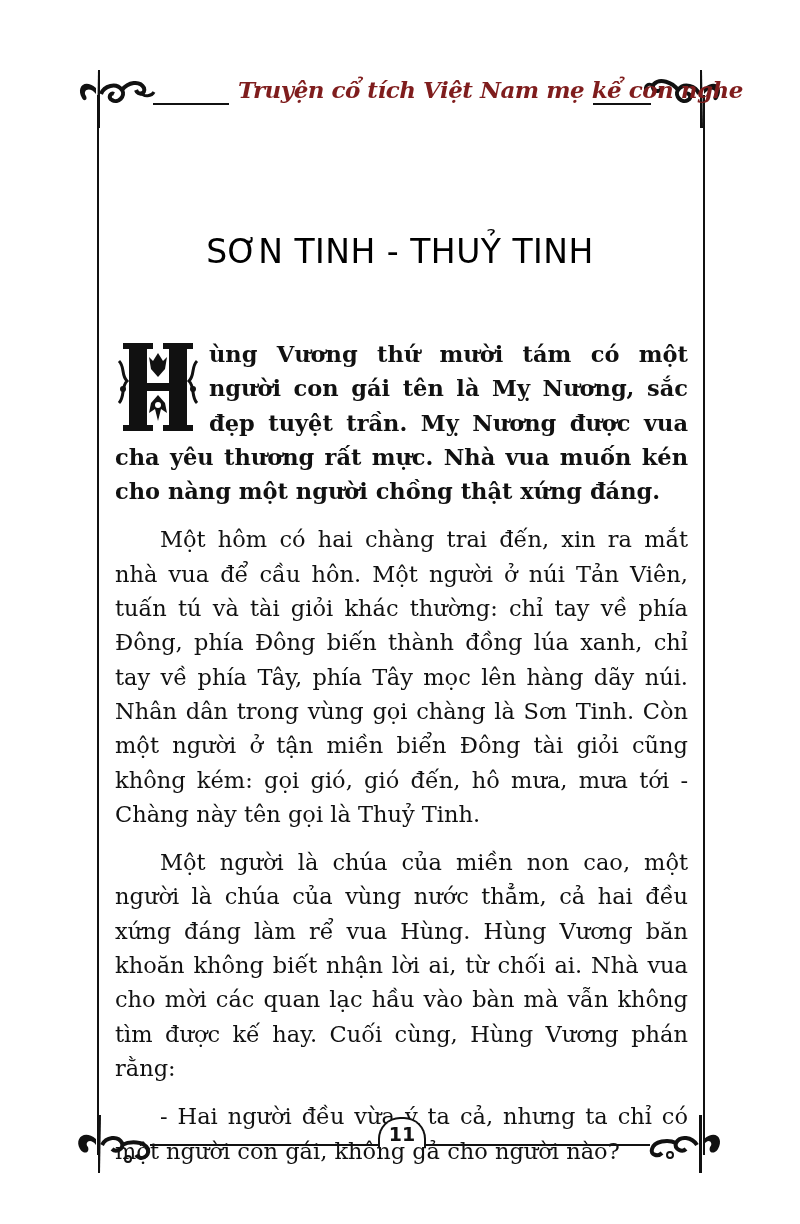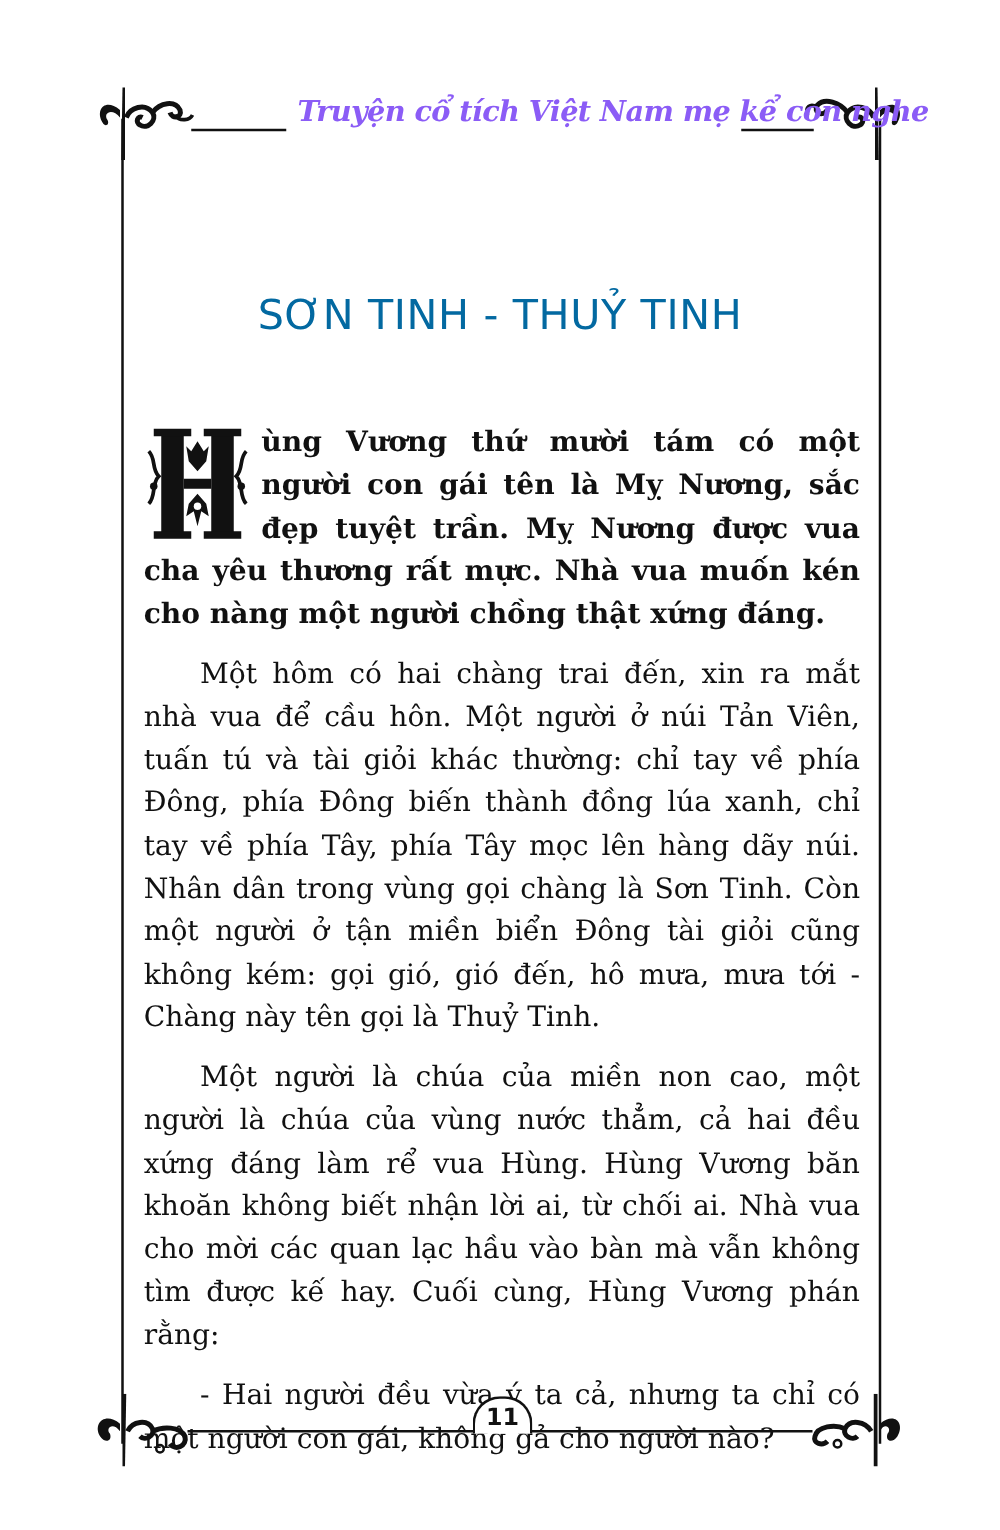--- a/index.html
+++ b/index.html
@@ -49,21 +49,21 @@
       left: 238px;
       top: 4px;
       width: 345px;
       text-align: center;
       font-family: "DejaVu Serif", serif;
       font-weight: bold;
       font-style: italic;
       font-size: 23px;
       letter-spacing: -0.5px;
       white-space: nowrap;
-      color: #8b5cf6;
+      color: #7f1d1d;
     }
 
     
     .ornament {
       position: absolute;
     }
     .ornament svg { display: block; }
     .orn-tl { left: 74px; top: 68px; }
     .orn-tr { left: 640px; top: 68px; }
     .orn-bl { left: 74px; top: 1115px; }
@@ -73,21 +73,21 @@
     .story-title {
       position: absolute;
       top: 232px;
       left: 0;
       width: 800px;
       text-align: center;
       font-family: "DejaVu Sans", sans-serif;
       font-size: 33px;
       font-weight: normal;
       letter-spacing: 0.5px;
-      color: #0369a1;
+      color: #000000;
     }
 
     
     .story-body {
       position: absolute;
       left: 115px;
       top: 337px;
       width: 573px;
       font-family: "DejaVu Serif", serif;
       font-size: 22.5px;

